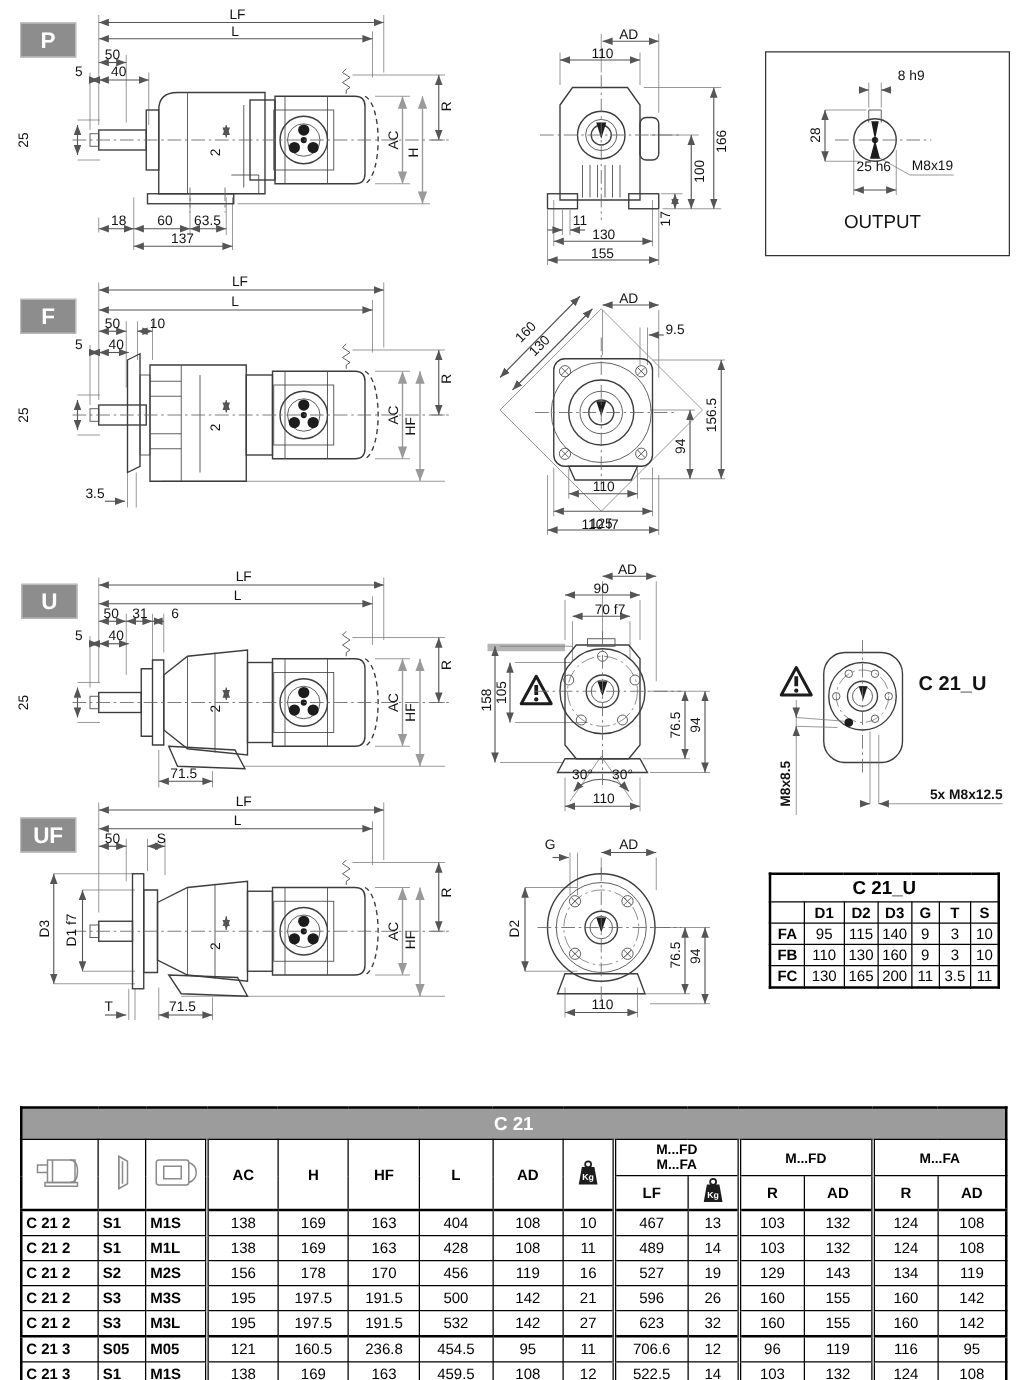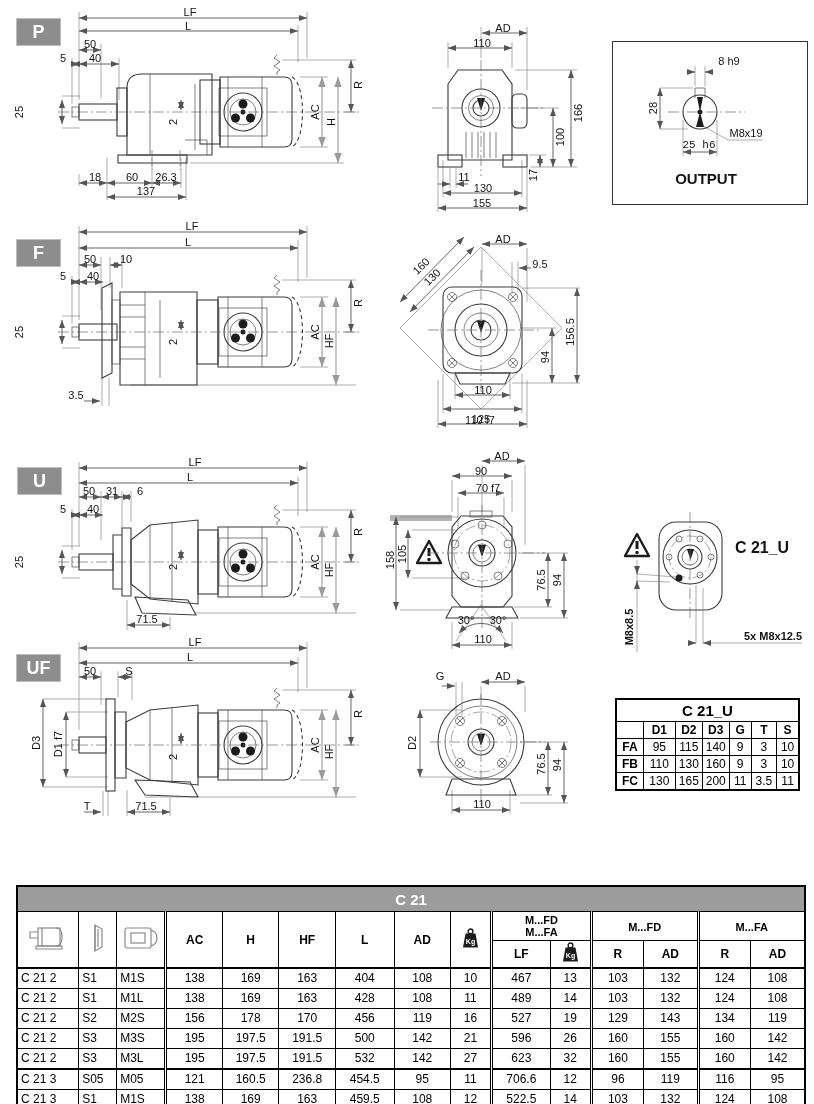--- a/index.html
+++ b/index.html
@@ -11,21 +11,21 @@
   .d{fill:none;stroke:#555;stroke-width:0.9;}
   .e{fill:none;stroke:#777;stroke-width:0.6;}
   .c{fill:none;stroke:#6a6a6a;stroke-width:0.7;stroke-dasharray:11 3 2 3;}
   .dash{stroke-dasharray:4 3;}
   .g{fill:none;stroke:#9a9a9a;stroke-width:1.1;}
   .gray{fill:#b5b5b5;stroke:none;}
   .dim{position:absolute;transform:translate(-50%,-50%);font-size:11px;color:#131313;white-space:nowrap;z-index:3;}
   .dim.rot{transform:translate(-50%,-50%) rotate(-90deg);}
   .dim.r45{transform:translate(-50%,-50%) rotate(-45deg);}
   .dim.b{font-weight:bold;}
-  .dim.big{font-size:15px;font-weight:bold;}
+  .dim.big{font-size:15px;font-weight:normal;}
   .dim.big2{font-size:16px;font-weight:bold;}
   .badge{position:absolute;width:43px;height:26px;background:#8d8d8d;color:#fff;
          font-weight:bold;font-size:18px;display:flex;align-items:center;justify-content:center;
          border:1px solid #bdbdbd;z-index:4;}
   .outbox{position:absolute;left:612px;top:41px;width:194px;height:162px;border:1.4px solid #333;z-index:1;}
   table{border-collapse:collapse;}
   
   .ftable{position:absolute;left:615px;top:698px;width:185px;font-size:12px;z-index:4;background:#fff;
           border:2px solid #000;}
   .ftable td{border:1px solid #000;text-align:center;height:16px;padding:0 1px;line-height:15px;}
@@ -33,21 +33,21 @@
   .ftable .hd{font-weight:bold;}
   .ftable .rl{font-weight:bold;}
   
   .mtable{position:absolute;left:16px;top:885px;width:790px;font-size:12px;z-index:4;border:2px solid #000;}
   .mtable td{border:1px solid #000;}
   .mtable .ttl{background:#9c9c9c;color:#fff;font-weight:bold;font-size:15px;text-align:center;height:22px;}
   .mtable .grp{font-weight:bold;font-size:11px;text-align:center;vertical-align:top;padding-top:2px;height:25px;}
   .mtable .colh{font-weight:bold;text-align:center;vertical-align:middle;}
   .mtable .colh2{font-weight:bold;text-align:center;vertical-align:middle;height:23px;}
   .mtable .icoc{text-align:center;vertical-align:middle;}
-  .mtable .lbl{font-weight:normal;text-align:left;padding:0 3px;height:17px;line-height:15px;}
+  .mtable .lbl{font-weight:bold;text-align:left;padding:0 3px;height:17px;line-height:15px;}
   .mtable .val{text-align:center;height:17px;line-height:15px;}
   .mtable .dl{border-left:3px double #000;}
   .mtable .tb{border-top:2px solid #000;}
 </style>
 </head>
 <body>
 
 <div class="page">
 
   <div class="badge" style="left:16px;top:18px;">P</div>
@@ -358,39 +358,39 @@
 
   <span class="dim" style="left:190px;top:12px;">LF</span>
   <span class="dim" style="left:188px;top:26px;">L</span>
   <span class="dim" style="left:90px;top:44px;">50</span>
   <span class="dim" style="left:63px;top:58px;">5</span>
   <span class="dim" style="left:95px;top:58px;">40</span>
   <span class="dim rot" style="left:19px;top:112px;">25</span>
   <span class="dim rot" style="left:173px;top:122px;">2</span>
   <span class="dim" style="left:95px;top:177px;">18</span>
   <span class="dim" style="left:132px;top:177px;">60</span>
-  <span class="dim" style="left:166px;top:177px;">26.3</span>
+  <span class="dim" style="left:166px;top:177px;">63.5</span>
   <span class="dim" style="left:146px;top:191px;">137</span>
   <span class="dim rot" style="left:358px;top:85px;">R</span>
   <span class="dim rot" style="left:315px;top:112px;">AC</span>
   <span class="dim rot" style="left:331px;top:122px;">H</span>
 
   <span class="dim" style="left:503px;top:28px;">AD</span>
   <span class="dim" style="left:482px;top:43px;">110</span>
   <span class="d_im dim rot" style="left:578px;top:113px;">166</span>
   <span class="dim rot" style="left:560px;top:137px;">100</span>
   <span class="dim" style="left:464px;top:177px;">11</span>
   <span class="dim rot" style="left:533px;top:175px;">17</span>
   <span class="dim" style="left:483px;top:188px;">130</span>
   <span class="dim" style="left:482px;top:203px;">155</span>
 
   <span class="dim" style="left:729px;top:61px;">8 h9</span>
   <span class="dim rot" style="left:653px;top:108px;">28</span>
   <span class="dim" style="left:746px;top:133px;">M8x19</span>
-  <span class="dim" style="left:699px;top:145px;font-family:Liberation Mono, monospace;">25 h6</span>
+  <span class="dim" style="left:699px;top:134px;">25 h6</span>
   <span class="dim big" style="left:706px;top:178px;">OUTPUT</span>
 
   <span class="dim" style="left:192px;top:226px;">LF</span>
   <span class="dim" style="left:188px;top:242px;">L</span>
   <span class="dim" style="left:90px;top:259px;">50</span>
   <span class="dim" style="left:126px;top:259px;">10</span>
   <span class="dim" style="left:63px;top:276px;">5</span>
   <span class="dim" style="left:93px;top:276px;">40</span>
   <span class="dim rot" style="left:19px;top:332px;">25</span>
   <span class="dim rot" style="left:173px;top:342px;">2</span>

